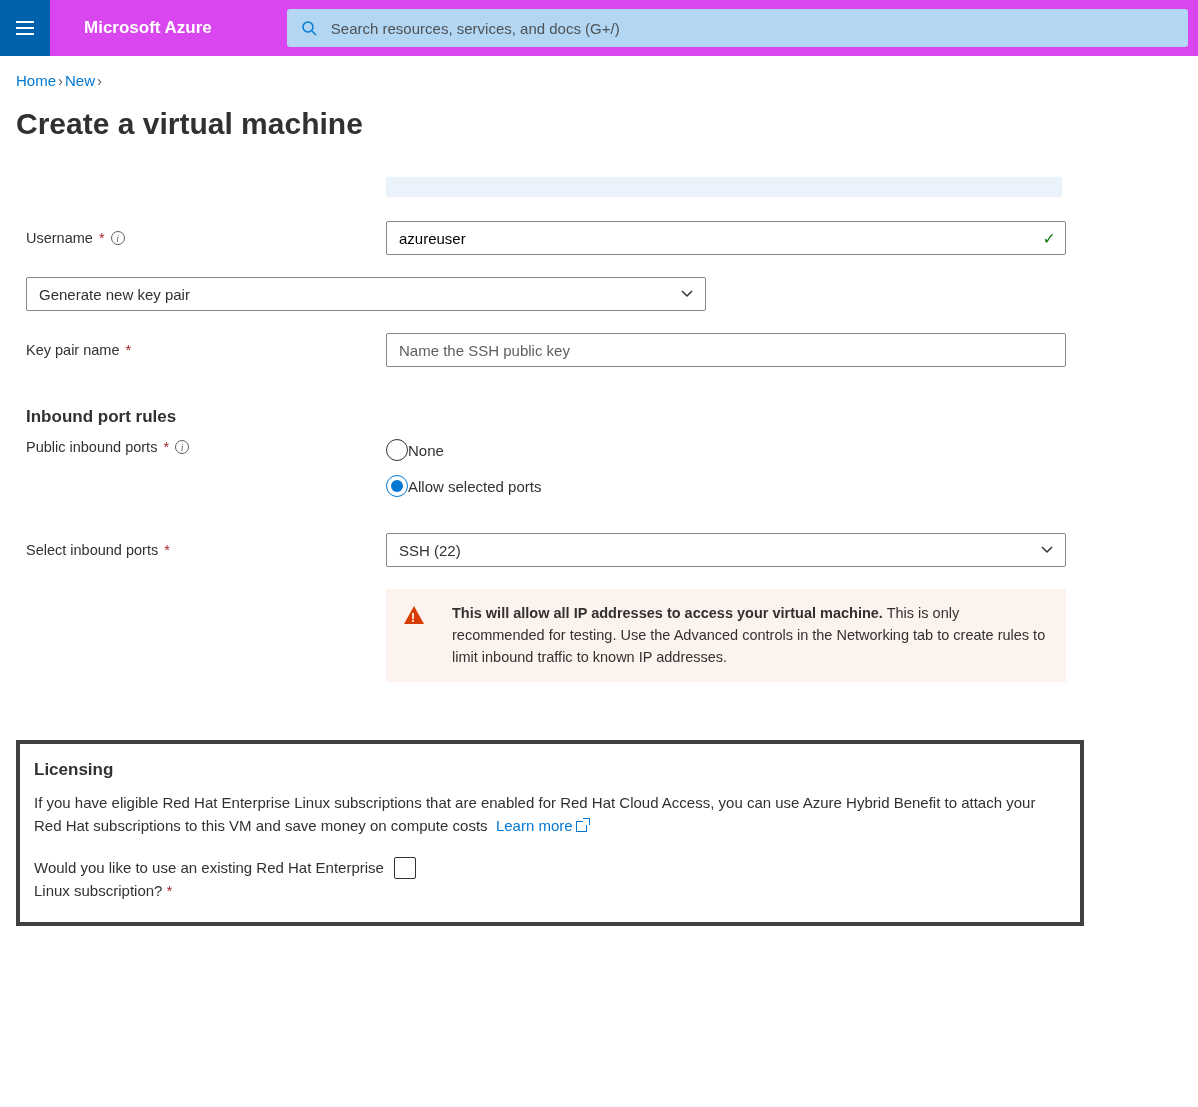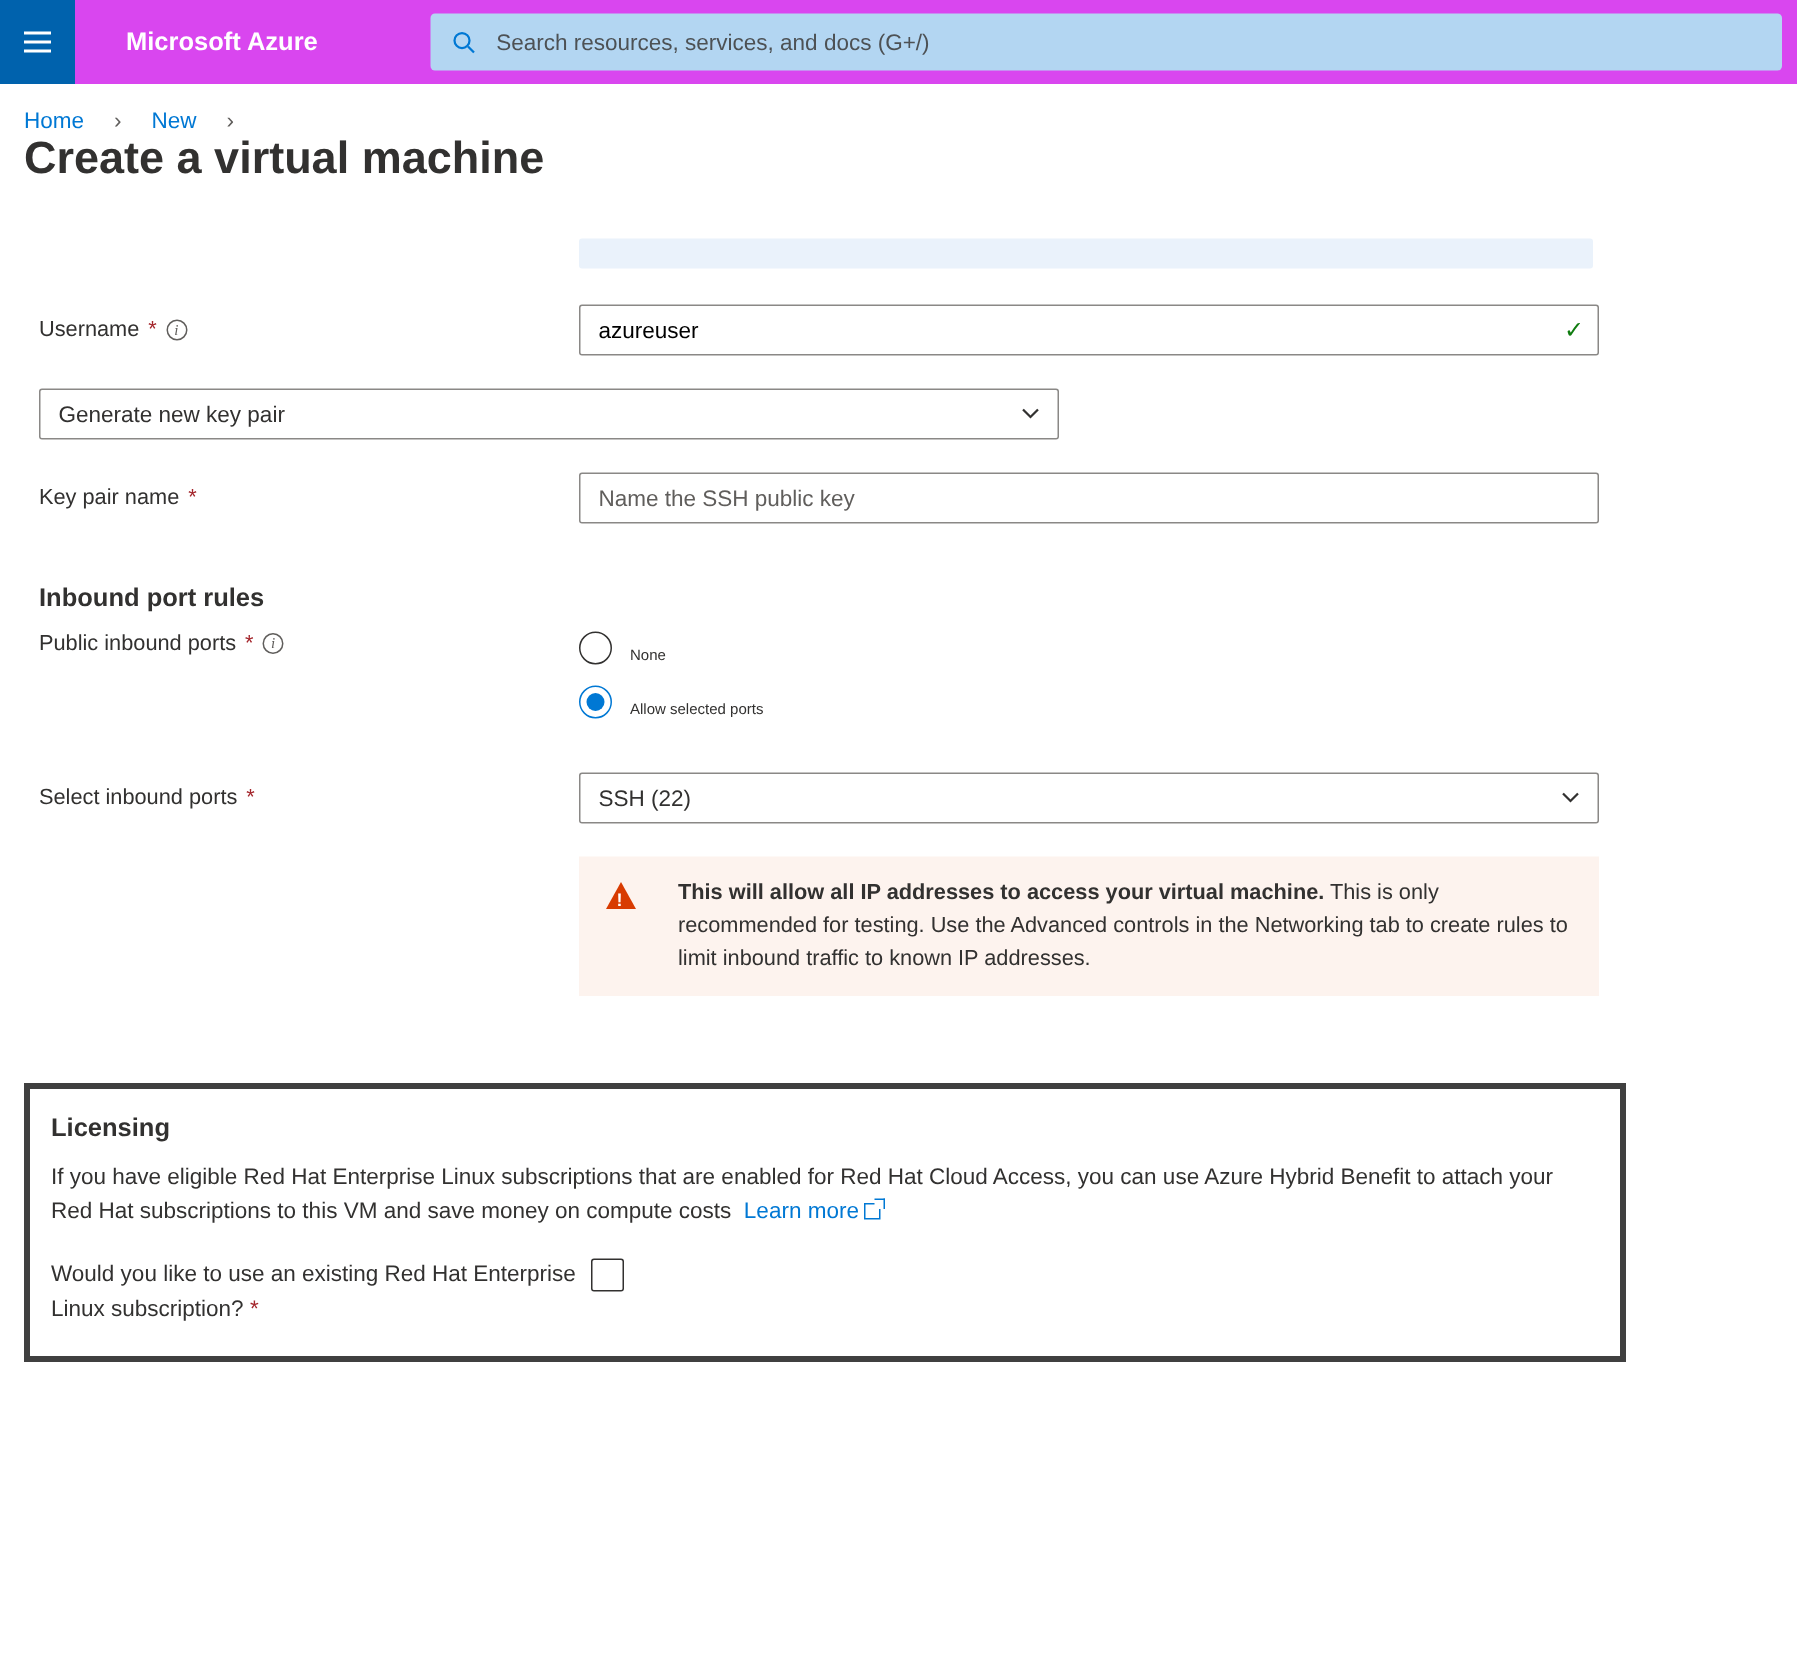--- a/index.html
+++ b/index.html
@@ -9,21 +9,21 @@
     .hamburger { width: 50px; height: 56px; background: #0062ad; display: flex; align-items: center; justify-content: center; cursor: pointer; }
     .hamburger-icon { width: 18px; height: 14px; position: relative; }
     .hamburger-icon span { display: block; height: 2px; background: #fff; margin-bottom: 4px; }
     .logo { color: #fff; font-size: 17px; font-weight: 600; margin-left: 34px; margin-right: 75px; }
     .search-bar { flex: 1; height: 38px; background: #b3d6f2; border-radius: 3px; display: flex; align-items: center; padding: 0 14px; margin-right: 10px; }
     .search-icon-svg { width: 16px; height: 16px; }
     .search-input { flex: 1; background: transparent; border: none; outline: none; font-size: 15px; margin-left: 14px; color: #323130; }
     .search-input::placeholder { color: #3b3a39; opacity: 0.85; }
     
     .content { padding: 16px 16px 20px 16px; }
-    .breadcrumb { display: flex; align-items: center; gap: 20px; font-size: 15px; }
+    .breadcrumb { display: flex; align-items: center; gap: 2px; font-size: 15px; margin-bottom: 18px; }
     .breadcrumb a { color: #0078d4; text-decoration: none; cursor: pointer; }
     .breadcrumb .sep { color: #605e5c; }
     .page-title { font-size: 30px; font-weight: 600; margin-bottom: 36px; }
     
     .form-area { margin-left: 10px; }
     .blue-strip { background: #eaf2fb; height: 20px; margin-left: 360px; margin-right: 120px; margin-bottom: 24px; border-radius: 2px; }
     
     .form-row { display: flex; align-items: center; margin-bottom: 22px; }
     .form-label { width: 360px; font-size: 14.5px; color: #323130; display: flex; align-items: center; gap: 6px; }
     .required { color: #a4262c; }
@@ -35,21 +35,21 @@
     .check-icon { position: absolute; right: 10px; top: 50%; transform: translateY(-50%); color: #107c10; font-size: 16px; }
     .text-input::placeholder { color: #605e5c; }
     
     .select-box { flex: 1; max-width: 680px; height: 34px; border: 1px solid #8a8886; border-radius: 2px; padding: 0 12px; font-size: 15px; display: flex; align-items: center; justify-content: space-between; cursor: pointer; background: #fff; }
     .chevron { width: 12px; height: 12px; }
     
     .section-title { font-size: 17px; font-weight: 600; margin-top: 40px; margin-bottom: 12px; }
     .section-desc { font-size: 15px; color: #323130; line-height: 1.55; margin-bottom: 22px; max-width: 1040px; }
     
     .radio-group { flex: 1; }
-    .radio-row { display: flex; align-items: flex-end; gap: 12px; margin-bottom: 14px; font-size: 10px; cursor: pointer; }
+    .radio-row { display: flex; align-items: center; gap: 0; margin-bottom: 14px; font-size: 15px; cursor: pointer; }
     .radio-outer { width: 22px; height: 22px; border: 1.5px solid #323130; border-radius: 50%; display: flex; align-items: center; justify-content: center; }
     .radio-outer.selected { border-color: #0078d4; }
     .radio-inner { width: 12px; height: 12px; background: #0078d4; border-radius: 50%; }
     
     .warning-box { margin-left: 360px; max-width: 680px; background: #fdf3ee; padding: 14px 18px; display: flex; gap: 28px; font-size: 14.5px; line-height: 1.5; }
     .warn-tri { width: 0; height: 0; border-left: 10px solid transparent; border-right: 10px solid transparent; border-bottom: 18px solid #d83b01; position: relative; flex-shrink: 0; margin-top: 3px; }
     .warn-tri::after { content: "!"; position: absolute; left: -3px; top: 3px; color: #fff; font-size: 12px; font-weight: bold; }
     
     .licensing-box { border: 4px solid #404040; padding: 16px 14px 20px 14px; margin-top: 58px; margin-left: 0; margin-right: 98px; }
     .licensing-desc { font-size: 15px; line-height: 1.5; margin-top: 10px; margin-bottom: 20px; max-width: 1060px; }

